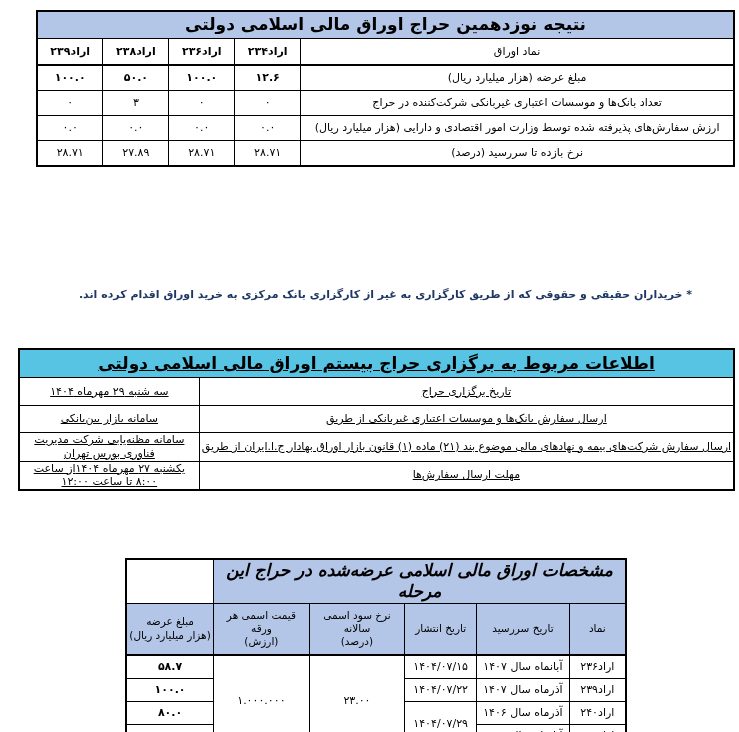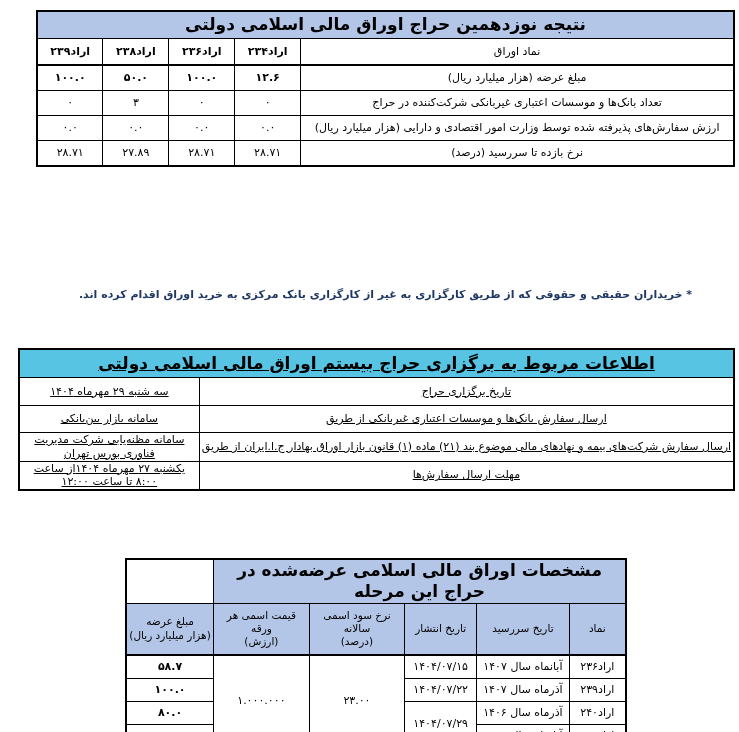--- a/index.html
+++ b/index.html
@@ -29,21 +29,21 @@
     direction:rtl;font-size:11px;font-weight:bold;color:#1f3864;
   }
 
   #t2-wrap{position:absolute;top:348px;left:18px;width:717px;text-decoration:underline;}
   #t2 .title td{height:27px;}
   #t2 .r1 td{height:27px;}
   #t2 .r2 td{height:50px;}
   #t2 .rs td{height:26px;}
 
   #t3-wrap{position:absolute;top:558px;left:125px;width:502px;}
-  #t3 .title td{height:27px;}
+  #t3 .title td{height:27px;font-style:italic;}
   #t3 .hdr td{height:50px;border-bottom:2px solid #000;font-size:10.5px;}
   #t3 .dr td{height:22px;text-align:center;}
 </style>
 </head>
 <body>
 
 <div id="t1-wrap">
   <table id="t1">
     <colgroup>
       <col style="width:435px">

